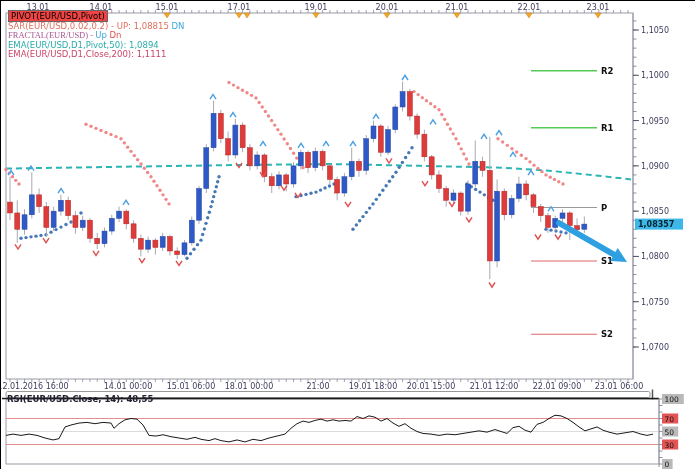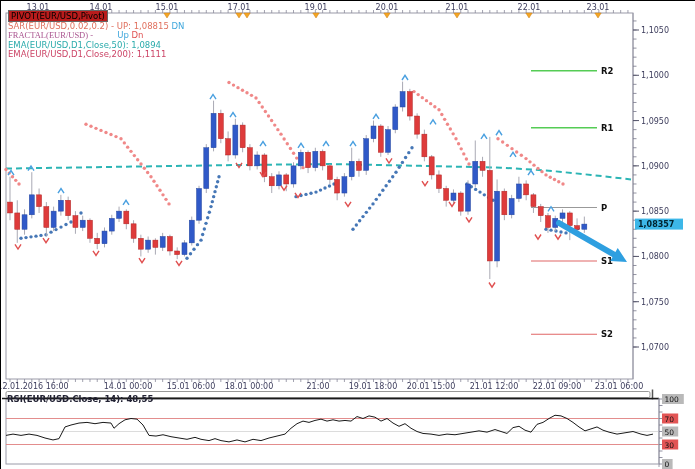--- a/index.html
+++ b/index.html
@@ -1,25 +1,25 @@
 <!DOCTYPE html>
 <html><head>
 <meta charset="utf-8">
 <style>
   body{margin:0;background:#fff;}
   .screen{position:relative;width:695px;height:469px;border:1px solid #000;background:#fff;
           font-family:"DejaVu Sans",sans-serif;overflow:hidden;}
   #chart-svg{position:absolute;left:0;top:0;}
   .legend{position:absolute;left:7px;top:11px;z-index:2;font-size:8.5px;line-height:9.6px;}
   .lg-line{white-space:pre;}
-  .lg-box{border:1px solid #666;background:#b91c1c;padding:0 2px;color:#000;}
+  .lg-box{border:1px solid #666;background:#ef4444;padding:0 2px;color:#000;}
   .c-sar{color:#e0705e;}
   .c-dn{color:#3fa7dc;}
   .c-fra{color:#aa5590;font-family:Liberation Serif, serif;}
-  .c-up{color:#3fa7dc;margin-left:22px;}
+  .c-up{color:#3fa7dc;}
   .c-redtxt{color:#e05050;}
   .c-ema50{color:#2aabab;}
   .c-ema200{color:#cc4466;}
   .rsi-legend{position:absolute;left:6px;top:393px;z-index:2;font-size:8.5px;color:#223;font-weight:bold;}
 </style>
 </head>
 <body>
 
 <div class="screen">
   <svg id="chart-svg" width="695" height="469">
@@ -703,18 +703,18 @@
         <text x="663.5" y="446.5" fill="#111" font-size="7.5" font-family="&quot;DejaVu Sans&quot;,sans-serif" text-anchor="start">30</text>
         <rect x="661" y="458" width="10.6" height="10" fill="#b9b9b9"></rect>
         <text x="663.5" y="466" fill="#111" font-size="7.5" font-family="&quot;DejaVu Sans&quot;,sans-serif" text-anchor="start">0</text>
       </g>
     </svg>
 
   <div class="legend">
     <div class="lg-line"><span class="lg-box">PIVOT(EUR/USD,Pivot)</span></div>
     <div class="lg-line"><span class="c-sar">SAR(EUR/USD,0.02,0.2) - </span><span class="c-sar">UP: 1,08815 </span><span class="c-dn">DN</span></div>
     <div class="lg-line"><span class="c-fra">FRACTAL(EUR/USD) - </span><span class="c-up">Up </span><span class="c-redtxt">Dn</span></div>
-    <div class="lg-line c-ema50">EMA(EUR/USD,D1,Close,50): 1,0894</div>
+    <div class="lg-line c-ema50">EMA(EUR/USD,D1,Pivot,50): 1,0894</div>
     <div class="lg-line c-ema200">EMA(EUR/USD,D1,Close,200): 1,1111</div>
   </div>
 
   <div class="rsi-legend">RSI(EUR/USD.Close, 14): 48,55</div>
 </div>
 
 </body></html>

